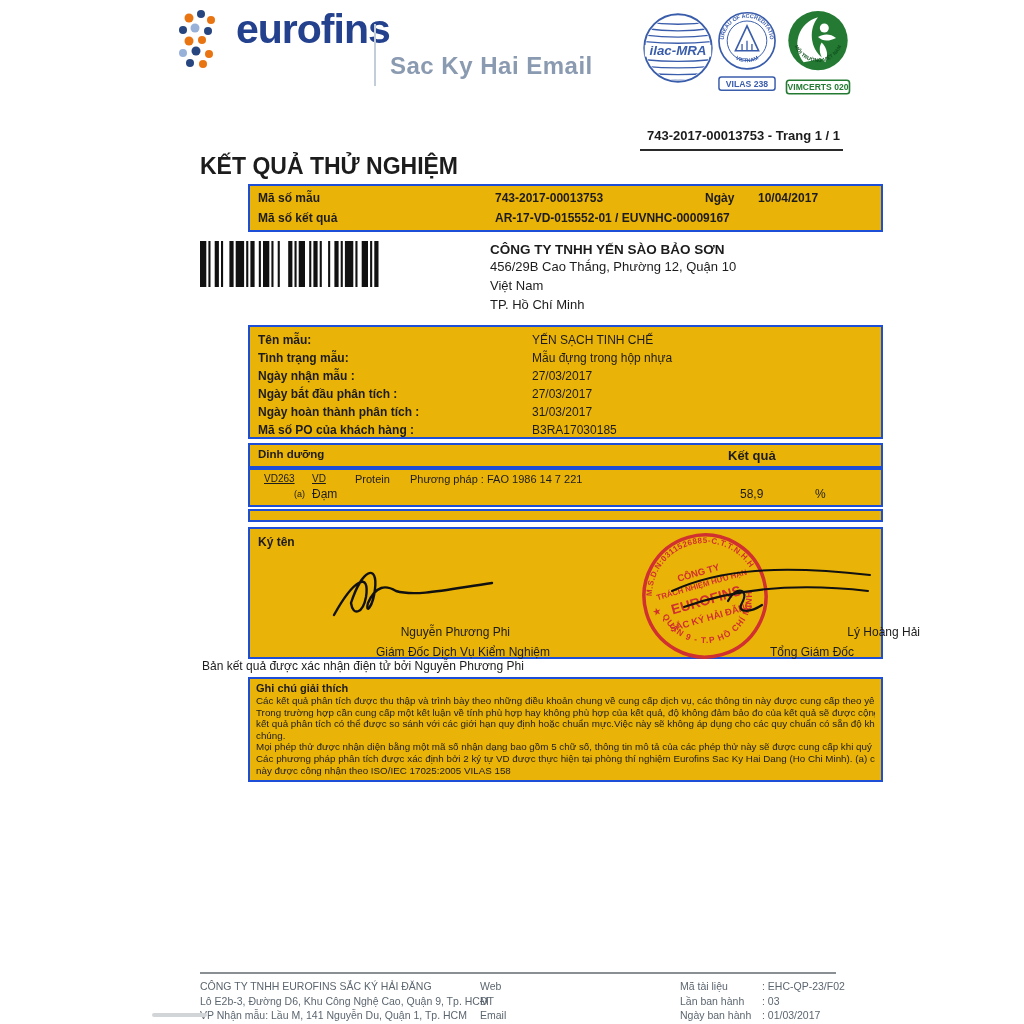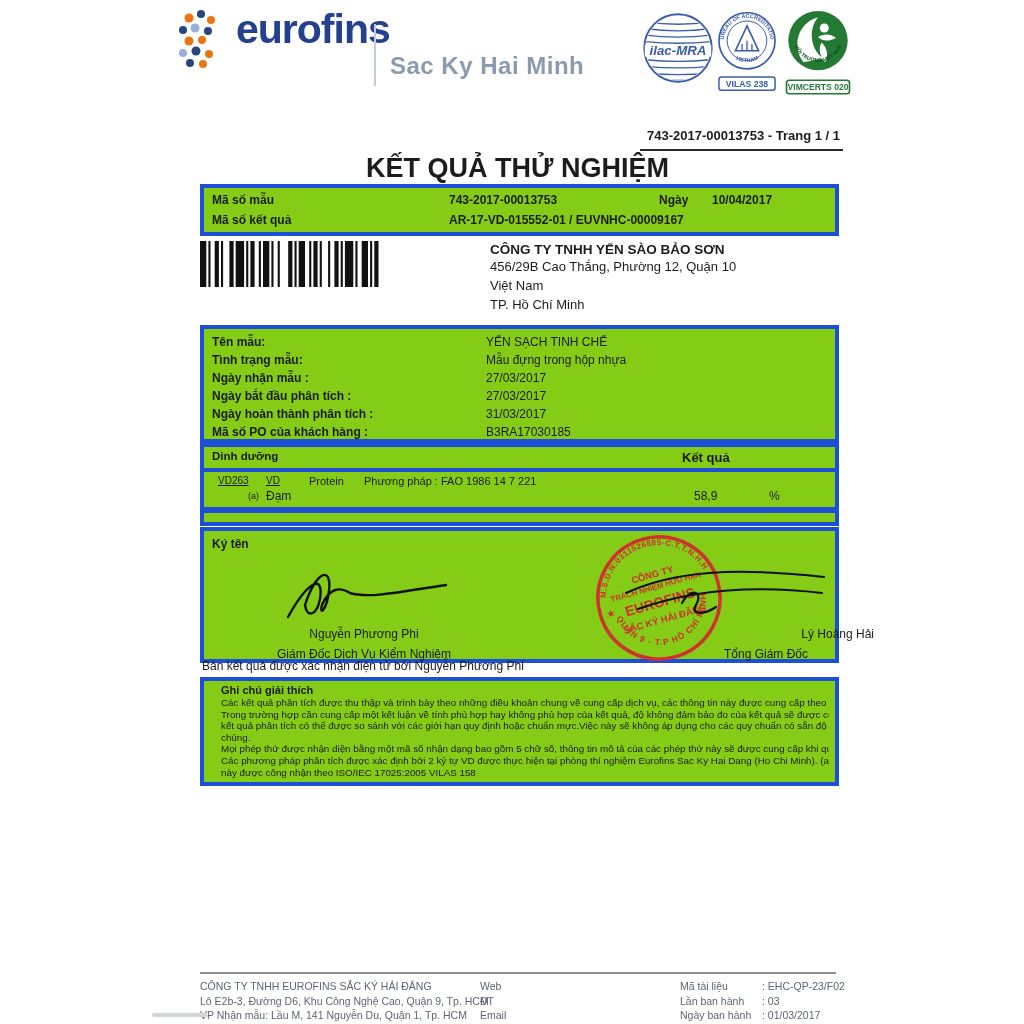--- a/index.html
+++ b/index.html
@@ -6,34 +6,34 @@
   .page{position:relative;width:1024px;height:1024px;background:#ffffff;overflow:hidden;
         font-family:"Liberation Sans","DejaVu Sans",sans-serif;color:#1c1c1c;}
   .abs{position:absolute;}
   
   .brand-text{font-size:41px;font-weight:600;color:#24418e;letter-spacing:-1px;}
   .divider-v{width:2px;background:#c3cdda;}
   .subbrand{font-size:24px;font-weight:700;color:#8a9ab0;letter-spacing:.5px;}
   
   .docref{font-size:13px;font-weight:700;text-align:right;}
   .docref-line{height:2px;background:#2a2a2a;}
-  .doc-title{font-size:27px;font-weight:700;text-align:center;}
-  
-  .box{border:4px solid #1d4ed8;background:#84cc16;}
+  .doc-title{font-size:23px;font-weight:700;}
+  
+  .box{border:2px solid #1d4ed8;background:#eab308;margin-left:48px;}
   .lbl{font-weight:700;font-size:12px;white-space:nowrap;}
   .val{font-size:12px;white-space:nowrap;}
   .valb{font-weight:700;font-size:12px;white-space:nowrap;}
   
   .cust-name{font-weight:700;font-size:13.5px;}
   .cust-line{font-size:13px;line-height:19px;}
   
   .res-small{font-size:10px;white-space:nowrap;text-decoration:underline;}
   .res-med{font-size:11px;white-space:nowrap;}
   
-  .sig-name{font-size:12px;text-align:center;white-space:nowrap;}
+  .sig-name{font-size:12px;text-align:right;white-space:nowrap;}
   
   .notes-title{font-weight:700;font-size:11px;line-height:13px;}
   .note-line{font-size:9.8px;line-height:11.6px;white-space:nowrap;overflow:hidden;}
   
   .foot{font-size:10.5px;line-height:14.5px;color:#5c6670;white-space:nowrap;}
   .foot-line{height:1.5px;background:#8a8f94;}
 </style>
 </head>
 <body>
 
@@ -49,21 +49,21 @@
     <circle cx="12" cy="31" r="4.5" fill="#e87511"></circle>
     <circle cx="25" cy="30" r="4" fill="#e87511"></circle>
     <circle cx="6" cy="43" r="4" fill="#98b1d9"></circle>
     <circle cx="19" cy="41" r="4.5" fill="#27457e"></circle>
     <circle cx="32" cy="44" r="4" fill="#e87511"></circle>
     <circle cx="13" cy="53" r="4" fill="#27457e"></circle>
     <circle cx="26" cy="54" r="4" fill="#e87511"></circle>
   </svg>
   <div class="abs brand-text" style="left:236px;top:6px">eurofins</div>
   <div class="abs divider-v" style="left:374px;top:24px;height:62px"></div>
-  <div class="abs subbrand" style="left:390px;top:52px">Sac Ky Hai Minh</div>
+  <div class="abs subbrand" style="left:390px;top:52px">Sac Ky Hai Email</div>
 
   <svg class="abs" style="left:640px;top:10px" width="76" height="76" viewBox="0 0 80 80">
     <defs>
         <clipPath id="ilacClip">
           <circle cx="40" cy="40" r="34"></circle>
         </clipPath>
       </defs>
     <circle cx="40" cy="40" r="35.5" fill="#fff" stroke="#3a5dab" stroke-width="2"></circle>
     <g clip-path="url(#ilacClip)" stroke="#3a5dab" stroke-width="1.4" fill="none">
       <path d="M2 12 Q40 18 78 12"></path>
@@ -233,21 +233,21 @@
       <path d="M14 46 C70 26 130 22 198 30" fill="none" stroke="#111" stroke-width="2" stroke-linecap="round"></path>
       <path d="M58 40 c 8 -16 22 -12 14 2 c -6 10 8 10 20 2" fill="none" stroke="#111" stroke-width="2.2" stroke-linecap="round"></path>
     </svg>
     <div class="abs sig-name" style="left:520px;top:96px;width:150px;text-align:right">Lý Hoàng Hải</div>
     <div class="abs sig-name" style="left:520px;top:116px;width:150px;text-align:left">Tổng Giám Đốc</div>
   </div>
 
   <div class="abs val" style="left:202px;top:659px">Bản kết quả được xác nhận điện tử bởi Nguyễn Phương Phi</div>
 
   <div class="abs box" style="left:200px;top:677px;width:631px;height:101px;padding:0;overflow:hidden">
-    <div style="padding:3px 6px 0 17px">
+    <div style="padding:3px 6px 0 6px">
       <div class="notes-title">Ghi chú giải thích</div>
       <div class="note-line">Các kết quả phân tích được thu thập và trình bày theo những điều khoản chung về cung cấp dịch vụ, các thông tin này được cung cấp theo yêu cầu của quý khách.</div>
       <div class="note-line">Trong trường hợp cần cung cấp một kết luận về tính phù hợp hay không phù hợp của kết quả, độ không đảm bảo đo của kết quả sẽ được cộng thêm hoặc trừ bớt để ch</div>
       <div class="note-line">kết quả phân tích có thể được so sánh với các giới hạn quy định hoặc chuẩn mực.Việc này sẽ không áp dụng cho các quy chuẩn có sẵn độ không đảm bảo đo của riêng</div>
       <div class="note-line">chúng.</div>
       <div class="note-line">Mọi phép thử được nhận diện bằng một mã số nhận dạng bao gồm 5 chữ số, thông tin mô tả của các phép thử này sẽ được cung cấp khi quý khách có yêu cầu.</div>
       <div class="note-line">Các phương pháp phân tích được xác định bởi 2 ký tự VD được thực hiện tại phòng thí nghiệm Eurofins Sac Ky Hai Dang (Ho Chi Minh). (a) chú thích rằng các phép thử</div>
       <div class="note-line">này được công nhận theo ISO/IEC 17025:2005 VILAS 158</div>
     </div>
   </div>

